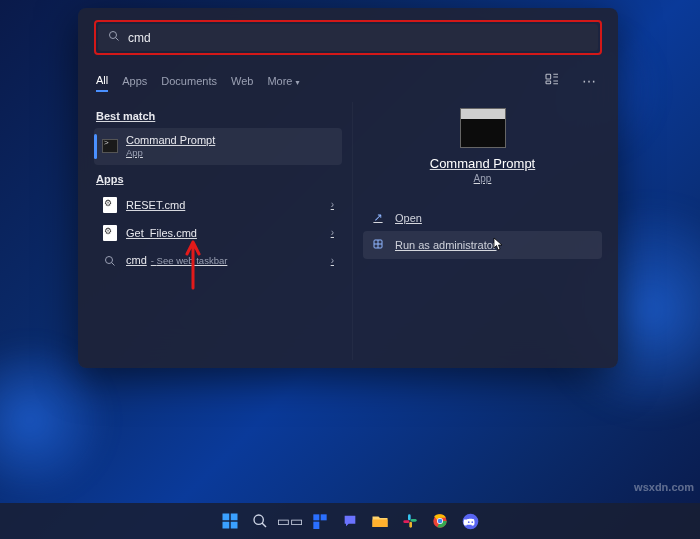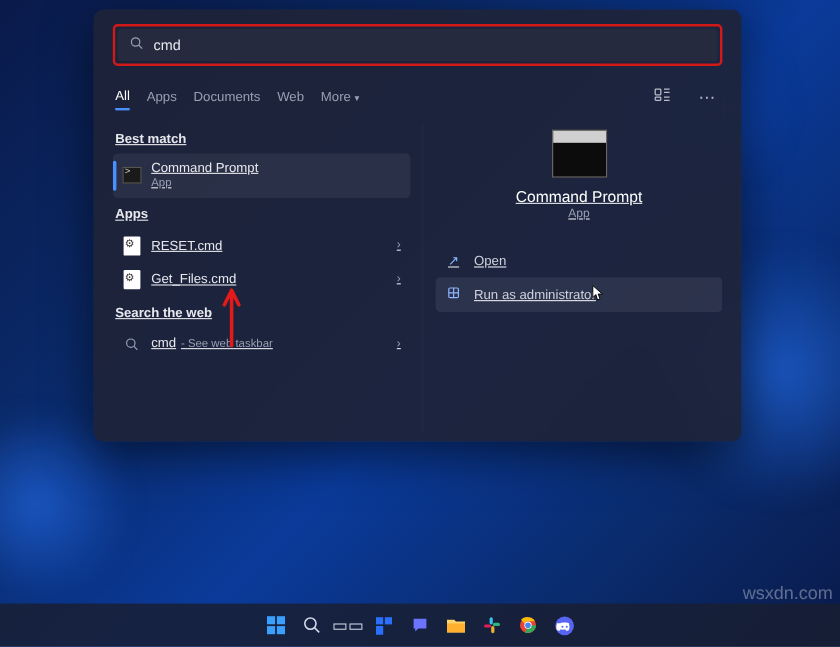--- a/index.html
+++ b/index.html
@@ -100,21 +100,21 @@
   .action .ico { width:14px; text-align:center; color:#8fb6ff; font-size:11px; }
   .cursor-arrow { position:absolute; pointer-events:none; }
   .red-arrow { position:absolute; pointer-events:none; color:#e21a1a; font-size:28px; font-weight:bold; }
 
   .taskbar {
     position:absolute; left:0; right:0; bottom:0; height:36px;
     background: rgba(25,30,50,0.85);
     display:flex; align-items:center; justify-content:center; gap:6px;
   }
   .tbicon { width:24px; height:24px; border-radius:4px; display:flex; align-items:center; justify-content:center; font-size:14px; cursor:pointer; }
-  .watermark { position:absolute; right:6px; bottom:36px; font-size:15px; color:rgba(255,255,255,.35); }
+  .watermark { position:absolute; right:6px; bottom:46px; font-size:11px; color:rgba(255,255,255,.35);font-weight:bold; }
 </style>
 </head>
 <body>
 
 <div class="bloom a"></div>
 <div class="bloom b"></div>
 <div class="bloom c"></div>
 
 <div class="start-panel">
 
@@ -170,21 +170,20 @@
         <span class="arrow">›</span>
       </div>
       <div class="item">
         <span class="iconbox">
             <span class="bat-glyph"></span>
           </span>
         <span class="label">Get_Files.cmd</span>
         <span class="arrow">›</span>
       </div>
 
-      <div class="section-h">Search the web</div>
       <div class="item">
         <span class="iconbox" style="color:#9aa0b3">
           <svg width="12" height="12" viewBox="0 0 24 24" fill="none" stroke="currentColor" stroke-width="2">
               <circle cx="10" cy="10" r="7"></circle>
               <line x1="21" y1="21" x2="15" y2="15"></line>
             </svg>
         </span>
         <span class="col" style="flex-direction:row; gap:4px; align-items:baseline">
           <span class="label">cmd</span>
           <span class="sub">- <span>See web taskbar</span></span>

